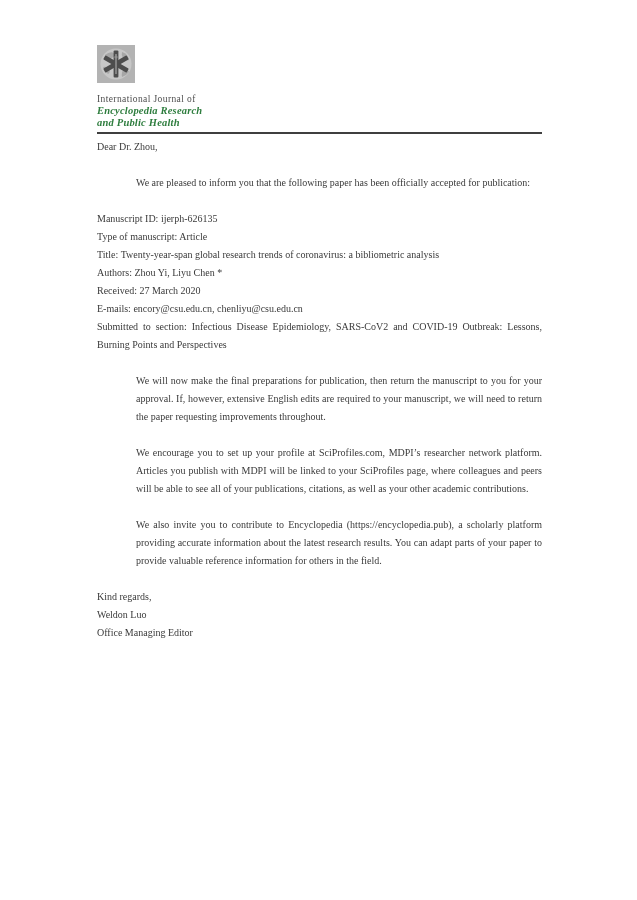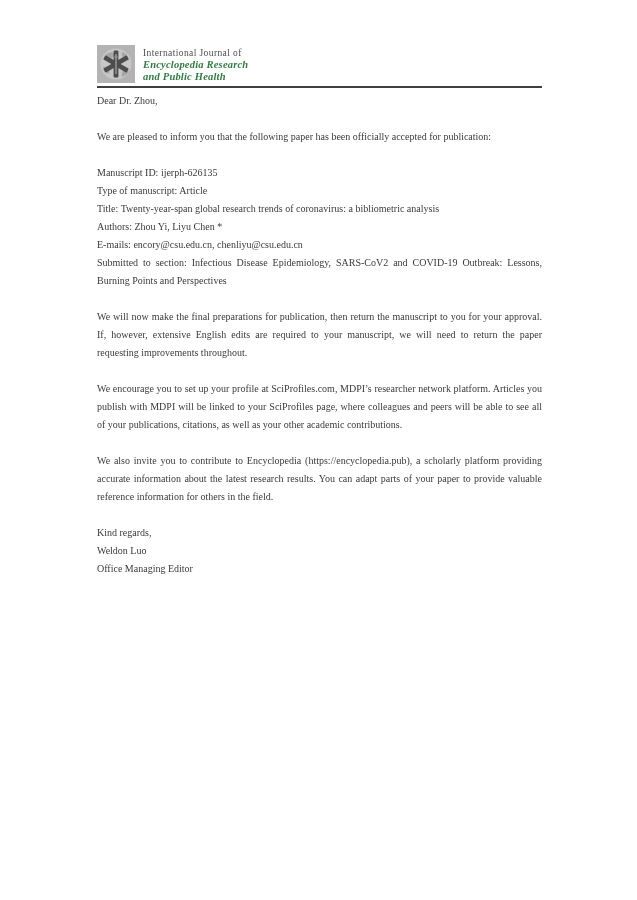--- a/index.html
+++ b/index.html
@@ -21,20 +21,21 @@
     position: absolute;
     left: 97px;
     top: 45px;
     width: 445px;
   }
   
   .masthead {
     display: flex;
     align-items: flex-start;
     gap: 8px;
+    flex-direction: column;
   }
   .logo-box {
     width: 38px;
     height: 38px;
     flex: 0 0 auto;
   }
   .journal-name { padding-top: 2px; }
   .journal-prefix {
     font-size: 9.5px;
     color: #4d4d4d;
@@ -56,20 +57,21 @@
   
   .letter {
     font-size: 10px;
     line-height: 18px;
     color: #3a3a3a;
   }
   .salutation { margin-top: 4px; }
   .para {
     margin-top: 18px;
     text-align: justify;
+    margin-left: 39px;
   }
   .meta-block { margin-top: 18px; }
   .meta-line { text-align: justify; }
   .signature-block { margin-top: 18px; }
 </style>
 </head>
 <body>
 
 <div class="page">
   <div class="content">
@@ -104,20 +106,21 @@
     <div class="letter">
       <div class="salutation">Dear Dr. Zhou,</div>
 
       <div class="para">We are pleased to inform you that the following paper has been officially accepted for publication:</div>
 
       <div class="meta-block">
         <div class="meta-line">Manuscript ID: ijerph-626135</div>
         <div class="meta-line">Type of manuscript: Article</div>
         <div class="meta-line">Title: Twenty-year-span global research trends of coronavirus: a bibliometric analysis</div>
         <div class="meta-line">Authors: Zhou Yi, Liyu Chen *</div>
+        <div class="meta-line">Received: 27 March 2020</div>
         <div class="meta-line">E-mails: encory@csu.edu.cn, chenliyu@csu.edu.cn</div>
         <div class="meta-line">Submitted to section: Infectious Disease Epidemiology, SARS-CoV2 and COVID-19 Outbreak: Lessons, Burning Points and Perspectives</div>
       </div>
 
       <div class="para">We will now make the final preparations for publication, then return the manuscript to you for your approval. If, however, extensive English edits are required to your manuscript, we will need to return the paper requesting improvements throughout.</div>
 
       <div class="para">We encourage you to set up your profile at SciProfiles.com, MDPI’s researcher network platform. Articles you publish with MDPI will be linked to your SciProfiles page, where colleagues and peers will be able to see all of your publications, citations, as well as your other academic contributions.</div>
 
       <div class="para">We also invite you to contribute to Encyclopedia (https://encyclopedia.pub), a scholarly platform providing accurate information about the latest research results. You can adapt parts of your paper to provide valuable reference information for others in the field.</div>
 

